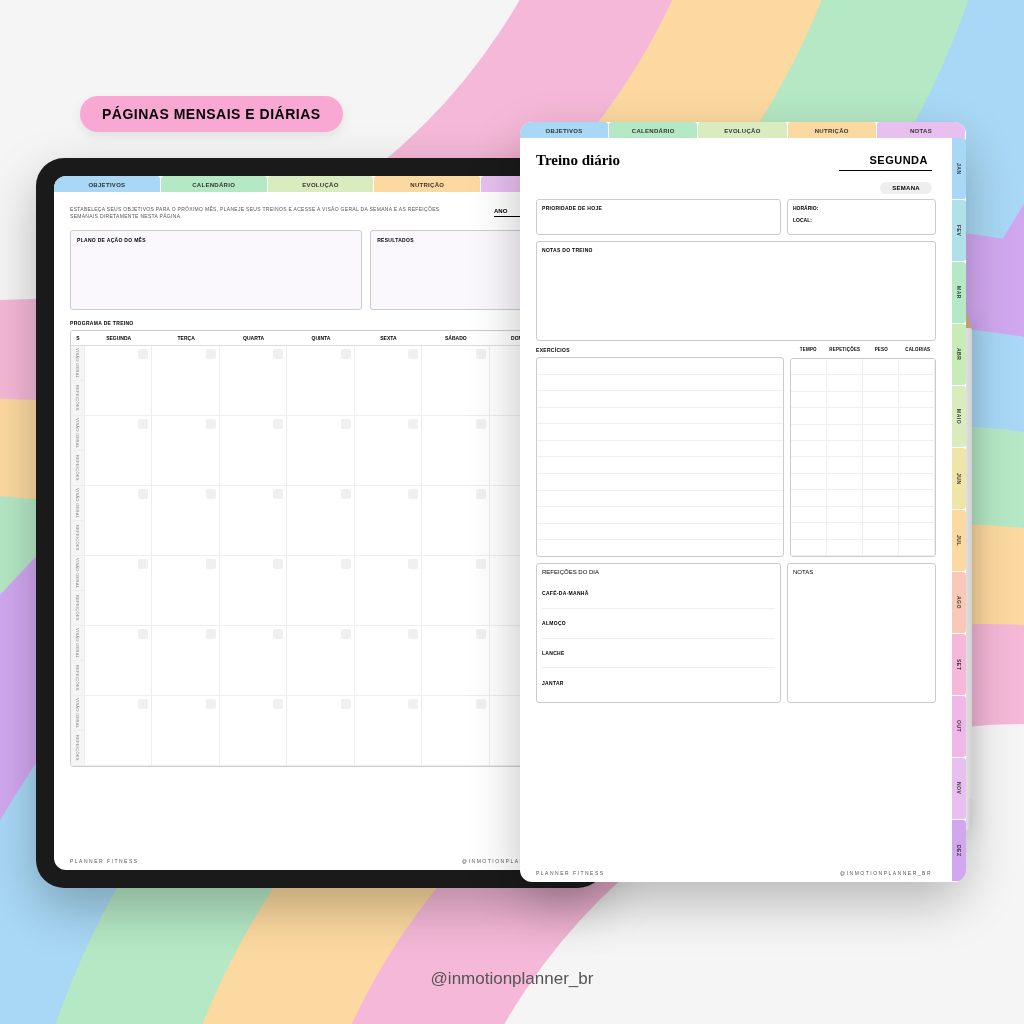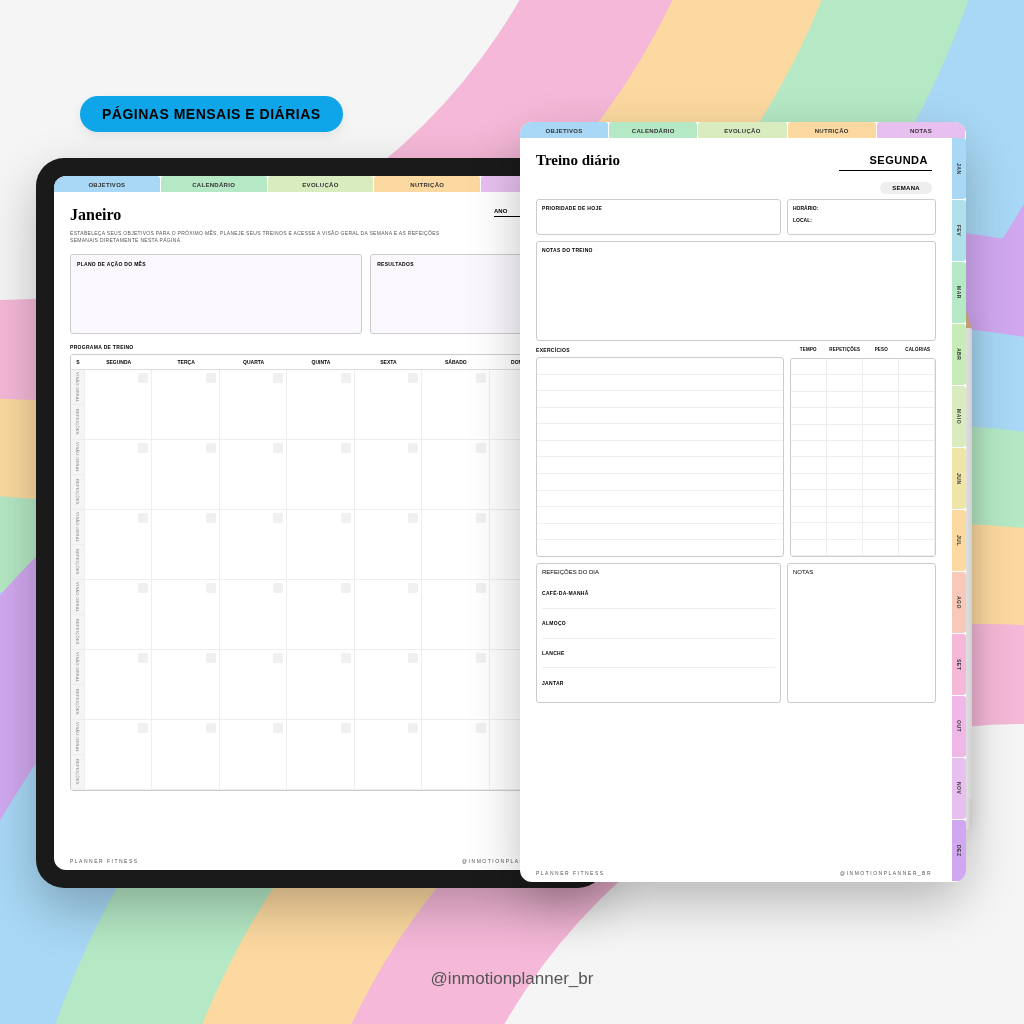--- a/index.html
+++ b/index.html
@@ -15,21 +15,21 @@
 .arc5{width:1400px;height:1400px;top:-1000px;left:-660px;background:#f5b8d8}
 .arc6{width:1200px;height:1200px;top:-900px;left:-600px;background:#f5f5f5}
 .arcb1{width:2200px;height:2200px;bottom:-1400px;right:-900px;background:#d1a8f0}
 .arcb2{width:2000px;height:2000px;bottom:-1300px;right:-840px;background:#a8d8f5}
 .arcb3{width:1800px;height:1800px;bottom:-1200px;right:-780px;background:#b5e8c5}
 .arcb4{width:1600px;height:1600px;bottom:-1100px;right:-720px;background:#fcd9a0}
 .arcb5{width:1400px;height:1400px;bottom:-1000px;right:-660px;background:#f5b8d8}
 .arcb6{width:1200px;height:1200px;bottom:-900px;right:-600px;background:#f5f5f5}
 
 
-.badge{position:absolute;top:96px;left:80px;background:#0ea5e9;border-radius:22px;padding:10px 22px;font-size:14px;font-weight:700;letter-spacing:.5px;box-shadow:0 4px 12px rgba(0,0,0,.08);z-index:5}
+.badge{position:absolute;top:96px;left:80px;background:#f9a8d4;border-radius:22px;padding:10px 22px;font-size:14px;font-weight:700;letter-spacing:.5px;box-shadow:0 4px 12px rgba(0,0,0,.08);z-index:5}
 
 
 .tab{position:absolute;border-radius:28px;box-shadow:0 20px 50px rgba(0,0,0,.25)}
 .tab-back{top:158px;left:36px;width:570px;height:730px;background:#1a1a1a;padding:18px;z-index:3}
 .tab-front{top:122px;left:520px;width:446px;height:760px;background:#1a1a1a;z-index:6}
 .screen{width:100%;height:100%;background:#fff;border-radius:12px;position:relative;overflow:hidden}
 
 
 .toptabs{display:flex;height:16px;font-size:6px;font-weight:600;text-align:center;letter-spacing:.3px}
 .toptabs div{flex:1;display:flex;align-items:center;justify-content:center;border-radius:3px 3px 0 0;margin-right:1px;padding-top:1px;color:#333}
@@ -140,21 +140,20 @@
       <div class="m5">MAIO</div>
       <div class="m6">JUN</div>
       <div class="m7">JUL</div>
       <div class="m8">AGO</div>
       <div class="m9">SET</div>
       <div class="m10">OUT</div>
       <div class="m11">NOV</div>
       <div class="m12">DEZ</div>
     </div>
     <div class="page">
-      <div class="mtitle">Janeiro</div>
       <div class="mano">ANO</div>
       <div class="mintro">ESTABELEÇA SEUS OBJETIVOS PARA O PRÓXIMO MÊS, PLANEJE SEUS TREINOS E ACESSE A VISÃO GERAL DA SEMANA E AS REFEIÇÕES SEMANAIS DIRETAMENTE NESTA PÁGINA.</div>
       <div class="mrow1">
         <div class="mbox mb-plano">
             <div class="lbl">PLANO DE AÇÃO DO MÊS</div>
           </div>
         <div class="mbox mb-res">
             <div class="lbl">RESULTADOS</div>
           </div>
       </div>

